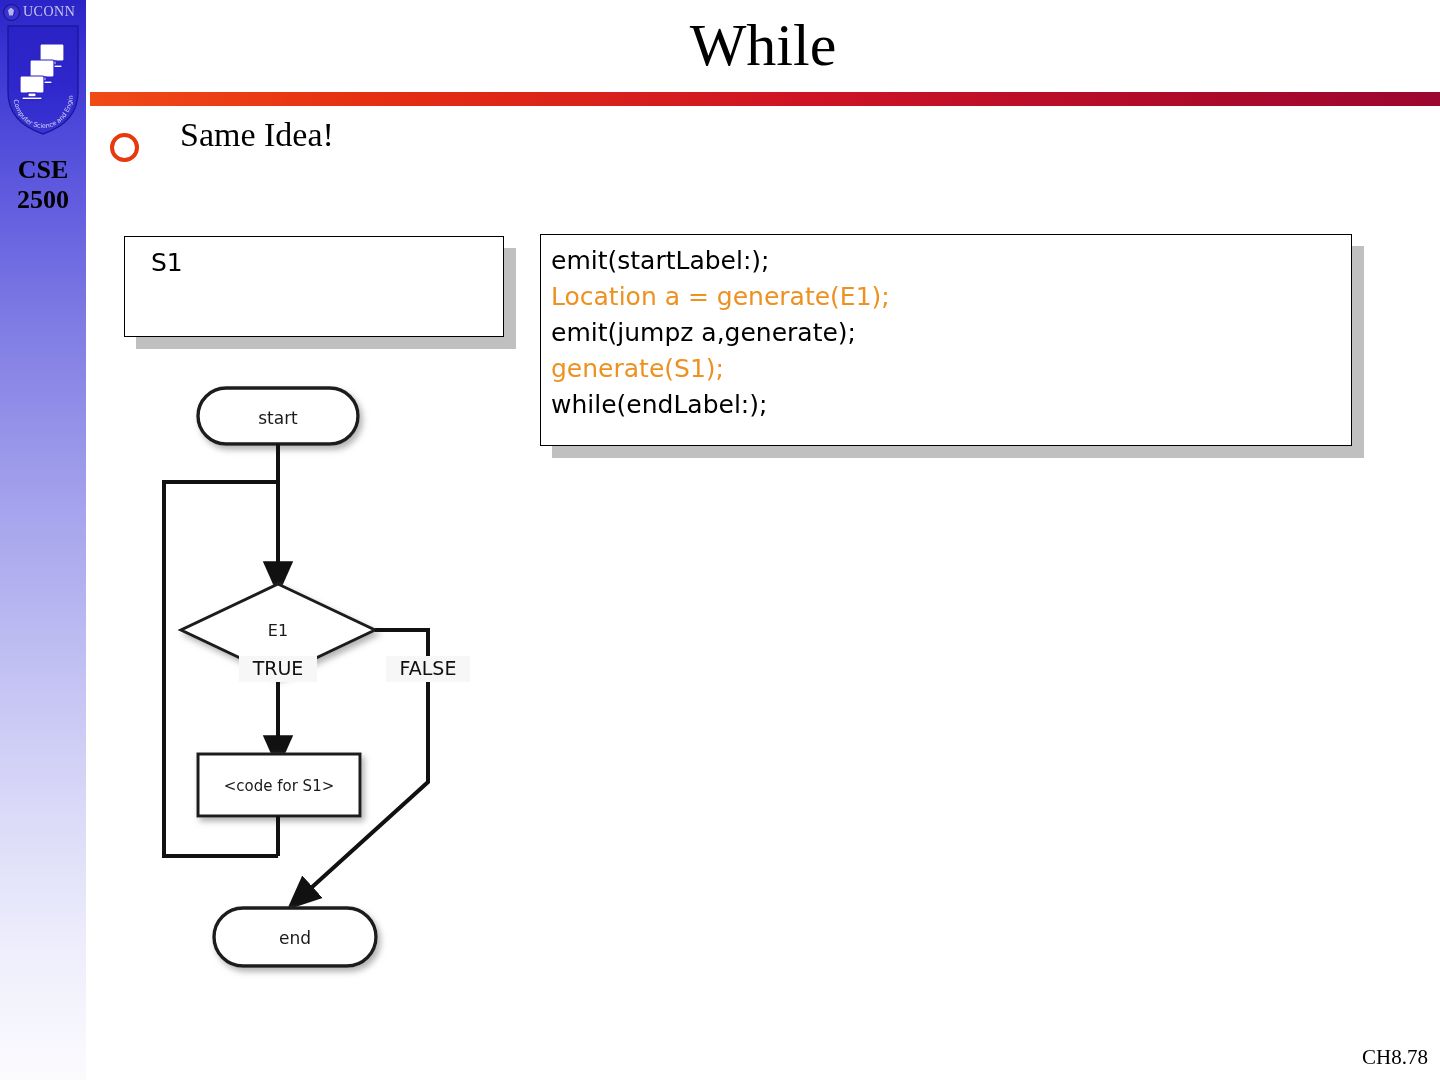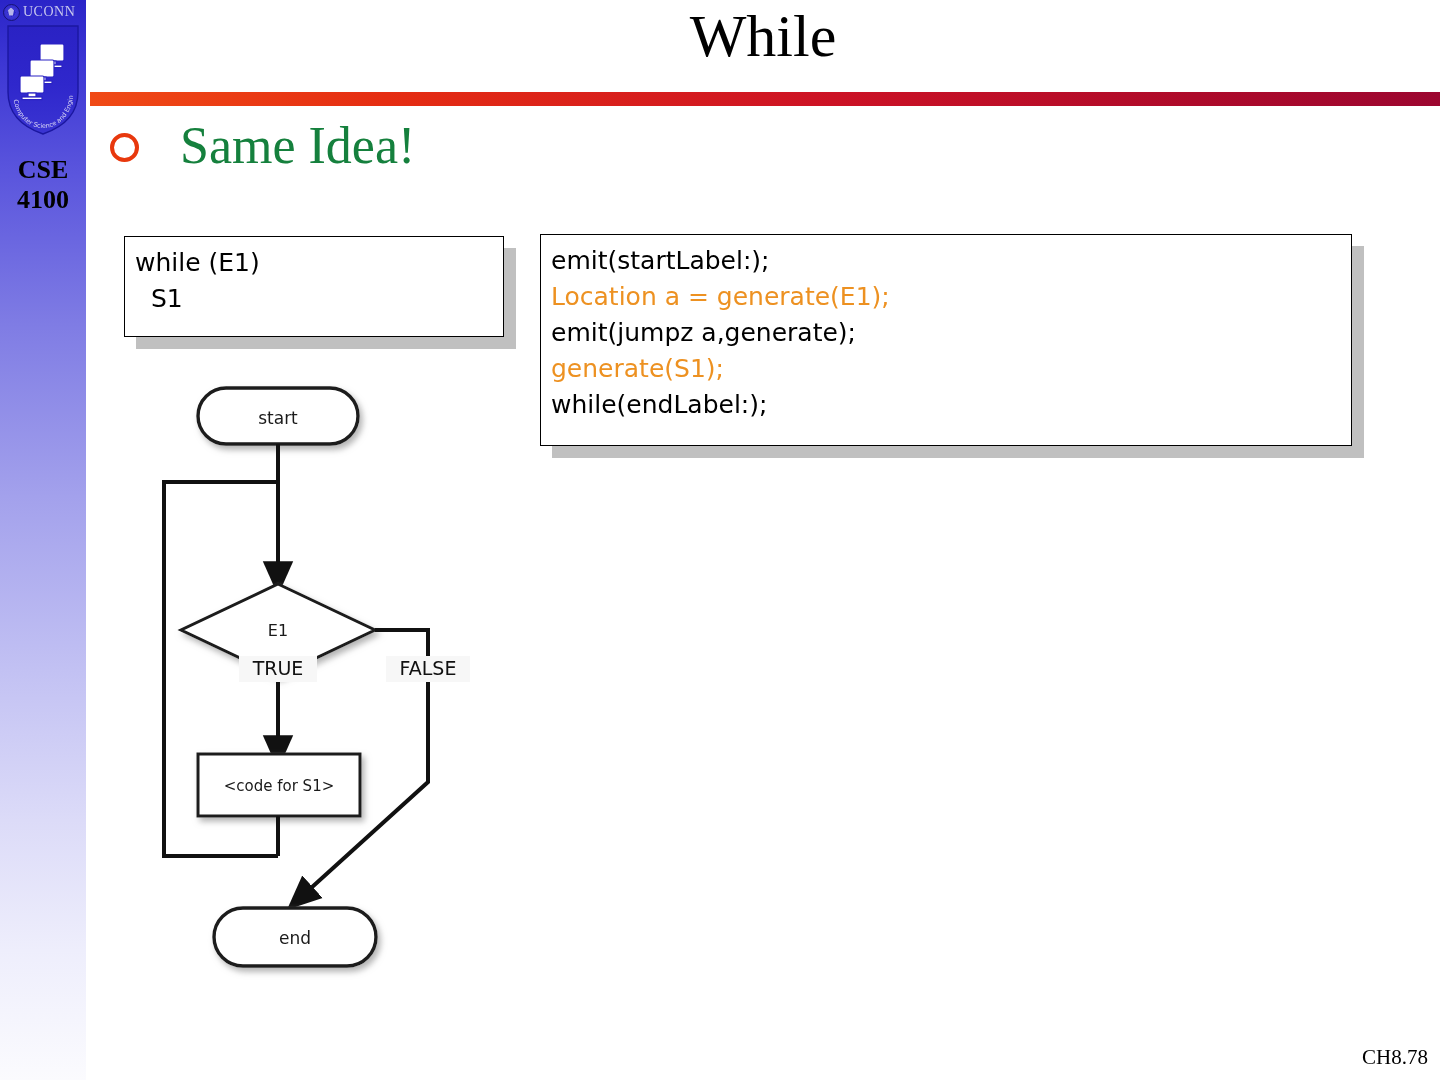--- a/index.html
+++ b/index.html
@@ -85,21 +85,21 @@
     font-weight: bold;
     font-size: 26px;
     color: #000000;
     line-height: 30px;
   }
   #cse-label div { display: block; }
 
   
   #page-title {
     position: absolute;
-    left: 86px; top: 0;
+    left: 86px; top: 9px;
     width: 1354px;
     text-align: center;
     font-family: "Liberation Serif", serif;
     font-size: 60px;
     font-weight: 400;
     color: #000000;
     line-height: 72px;
   }
   #title-rule {
     position: absolute;
@@ -121,22 +121,22 @@
     left: 10px; top: 9px;
     width: 21px; height: 21px;
     border: 4px solid #e8380d;
     border-radius: 50%;
     box-sizing: content-box;
   }
   #bullet-text {
     position: absolute;
     left: 80px; top: -8px;
     font-family: "Liberation Serif", serif;
-    font-size: 52px;
-    color: #15803d;
+    font-size: 34px;
+    color: #000000;
     white-space: nowrap;
   }
 
   
   .codebox {
     position: absolute;
     background: #ffffff;
     border: 1.6px solid #000000;
     box-sizing: border-box;
     box-shadow: 12px 12px 0 0 #c0c0c0;
@@ -208,34 +208,33 @@
       <rect x="22" y="69" width="8" height="4"></rect>
       <rect x="16" y="73" width="20" height="2.6"></rect>
     </g>
     <text font-family="DejaVu Sans, sans-serif" font-size="6.4" fill="#d9d6f4">
       <textPath href="#curvePath" startOffset="6%">Computer Science and Engineering</textPath>
     </text>
   </svg>
 
   <div id="cse-label">
     <div>CSE</div>
-    <div>4100</div>
+    <div>2500</div>
   </div>
 </div>
 
 <div id="page-title">While</div>
 <div id="title-rule"></div>
 
 <div id="bullet-row">
   <span id="bullet-marker"></span>
   <span id="bullet-text">Same Idea!</span>
 </div>
 
 <div id="codebox-while" class="codebox">
-  <div class="codeline">while (E1)</div>
   <div class="codeline">  S1</div>
 </div>
 
 <div id="codebox-gen" class="codebox">
   <div class="codeline">emit(startLabel:);</div>
   <div class="codeline hl">Location a = generate(E1);</div>
   <div class="codeline">emit(jumpz a,generate);</div>
   <div class="codeline hl">generate(S1);</div>
   <div class="codeline">while(endLabel:);</div>
 </div>

